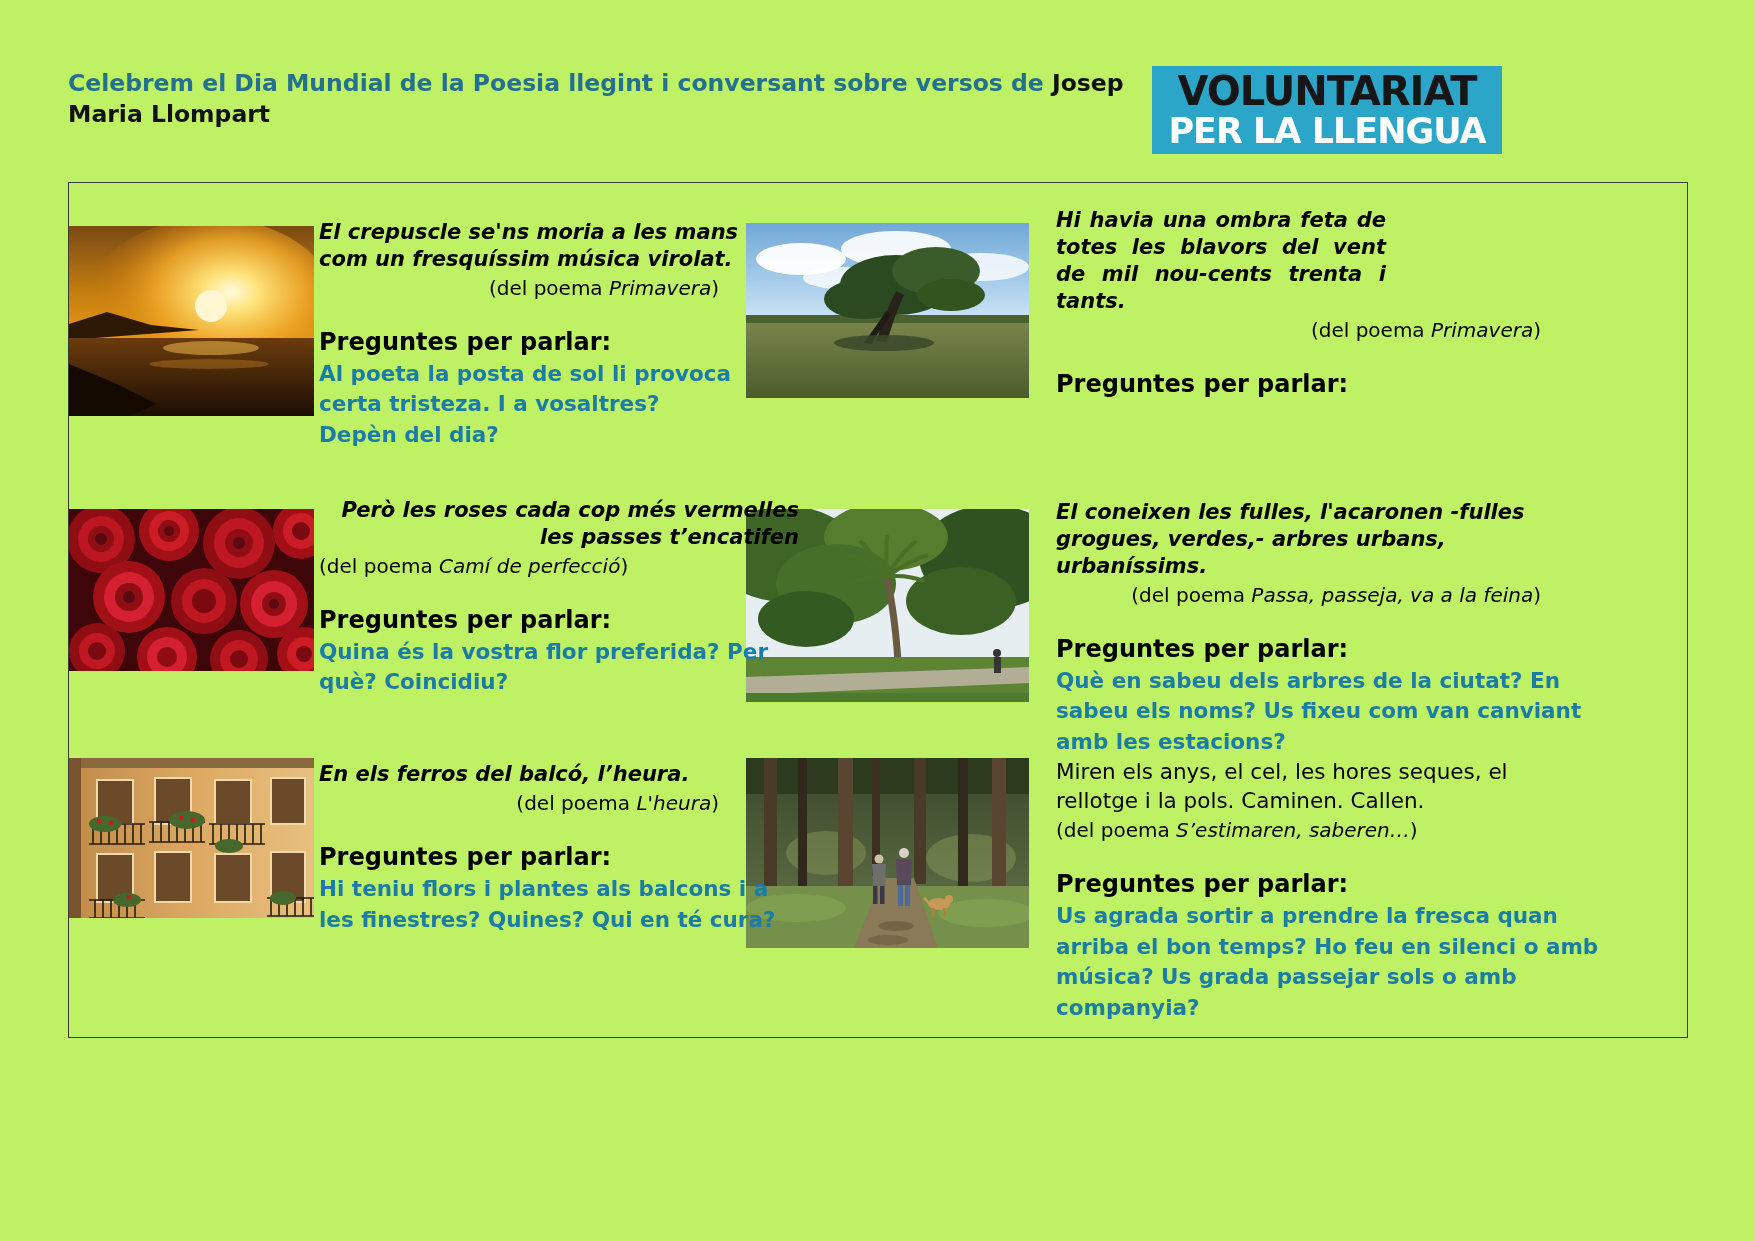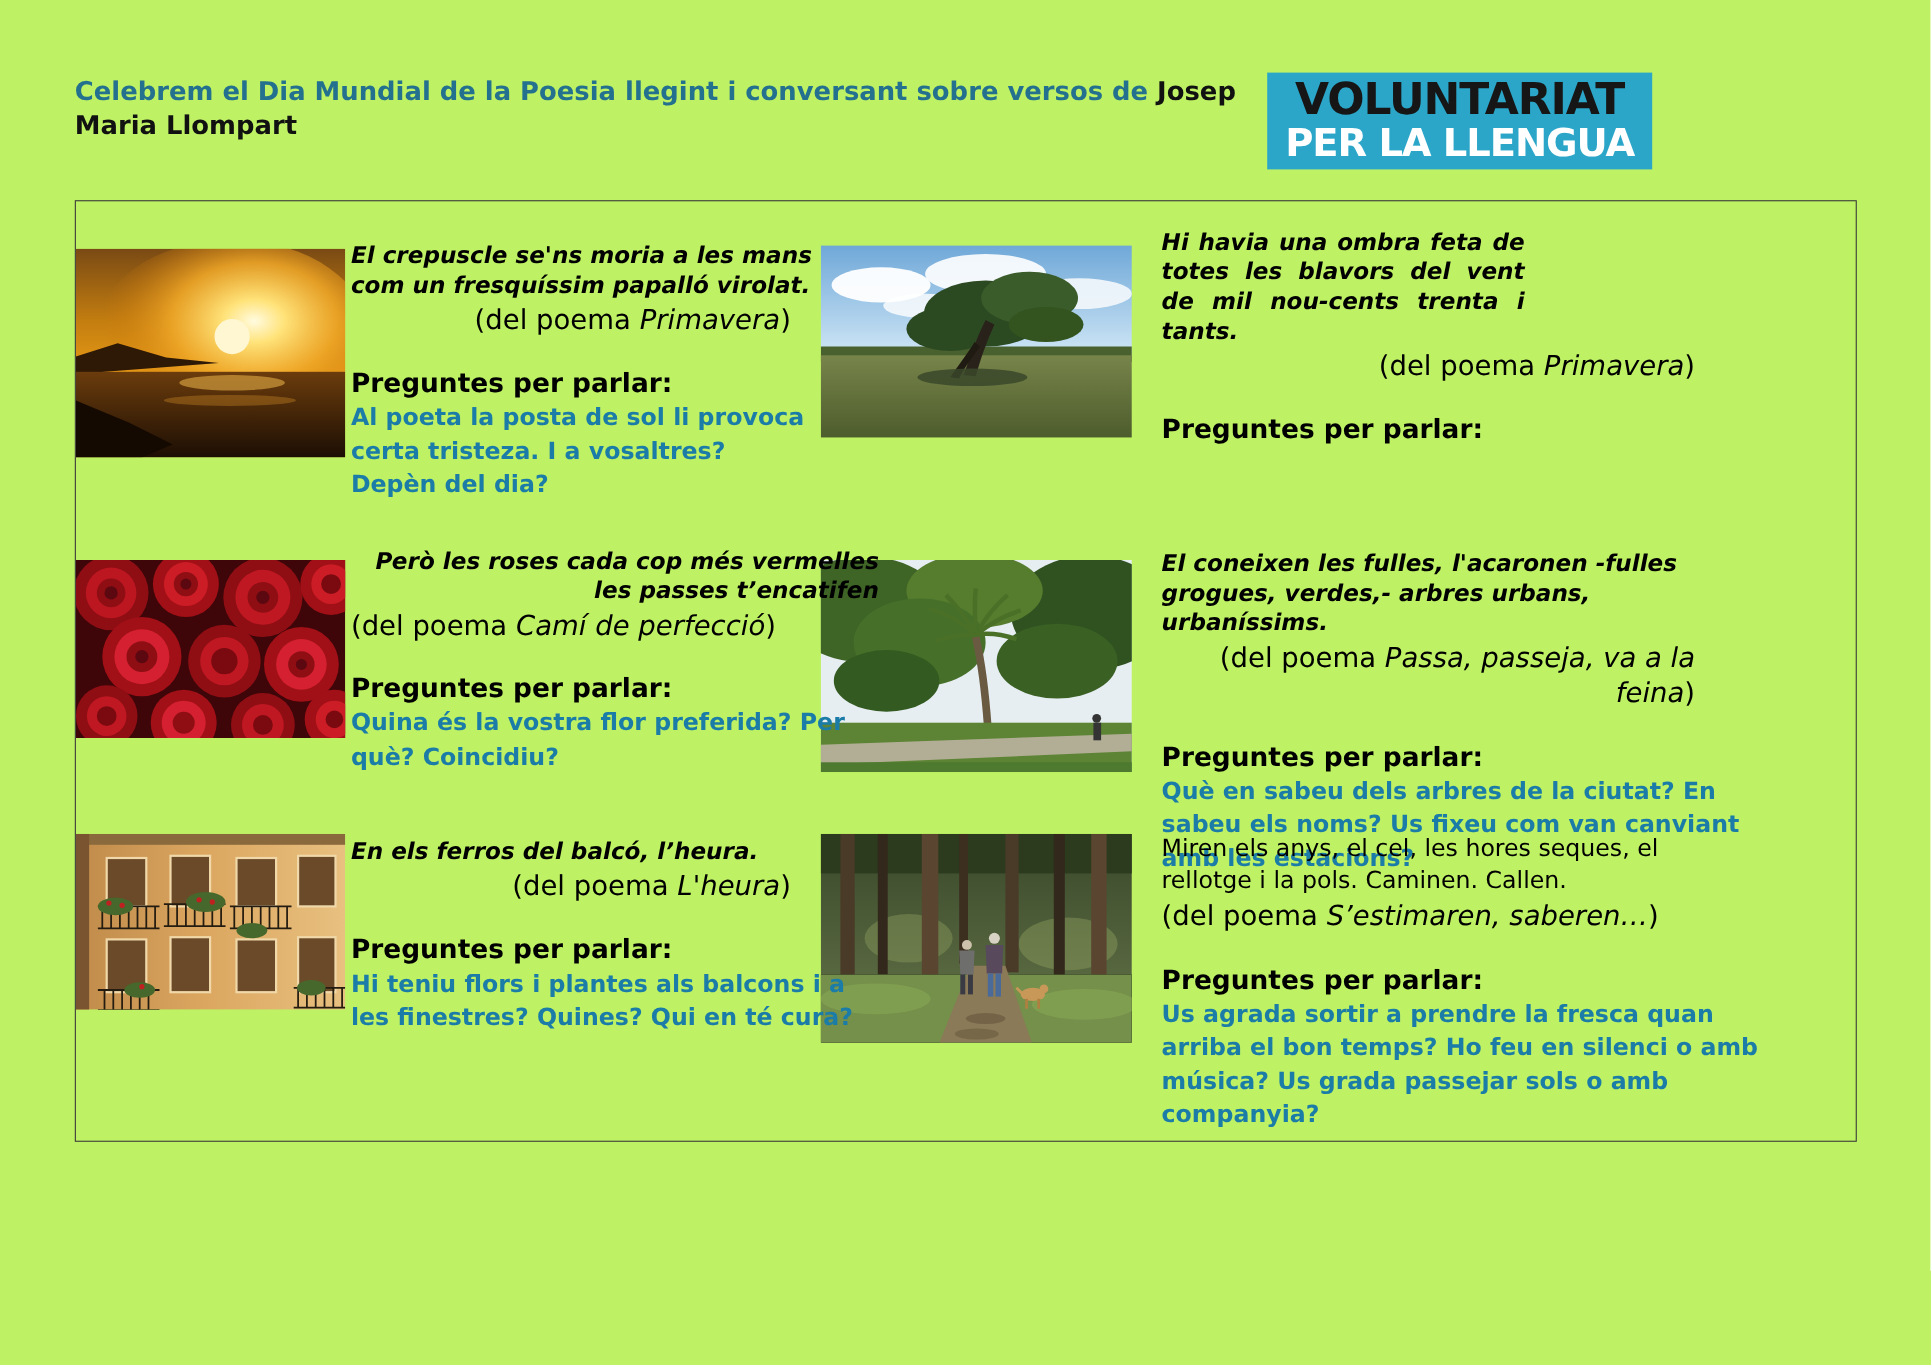--- a/index.html
+++ b/index.html
@@ -21,21 +21,21 @@
   
   .content-box{position:absolute;left:68px;top:182px;width:1620px;height:856px;
                border:1px solid #3a3a3a;box-sizing:border-box;}
 
   .photo{position:absolute;overflow:hidden;}
   .photo svg{display:block;width:100%;height:100%;}
 
   .cell{position:absolute;}
   .quote{font-weight:bold;font-style:italic;font-size:21px;line-height:1.28;color:#000;}
   .quote-regular{font-weight:normal;font-style:normal;font-size:21.5px;line-height:1.35;color:#000;}
-  .source{font-size:25px;color:#000;line-height:1.3;margin-top:2px;}
+  .source{font-size:20px;color:#000;line-height:1.3;margin-top:2px;}
   .source .poem{font-style:italic;}
   .right{text-align:right;}
   .qlabel{font-weight:bold;font-size:24px;color:#000;margin-top:26px;line-height:1.3;}
   .questions{font-weight:bold;font-size:21.5px;color:#1b7ca8;line-height:1.42;margin-top:1px;}
 
   
   .ph1{left:0;top:43px;width:245px;height:190px;}
   .ph2{left:677px;top:40px;width:283px;height:175px;}
   .ph3{left:0;top:326px;width:245px;height:162px;}
   .ph4{left:677px;top:326px;width:283px;height:193px;}
@@ -336,21 +336,21 @@
           <ellipse cx="193" cy="146" rx="11" ry="6" fill="#c89858"></ellipse>
           <circle cx="203" cy="141" r="4" fill="#c89858"></circle>
           <rect x="186" y="150" width="2.5" height="9" fill="#b08040"></rect>
           <rect x="197" y="150" width="2.5" height="9" fill="#b08040"></rect>
           <path d="M183,145 L178,140" stroke="#c89858" stroke-width="2.5"></path>
         </g>
       </svg>
     </div>
 
     <div class="cell c1">
-      <div class="quote">El crepuscle se'ns moria a les mans com un fresquíssim papalló virolat.</div>
+      <div class="quote">El crepuscle se'ns moria a les mans com un fresquíssim música virolat.</div>
       <div class="source right"><span>(del poema </span><span class="poem">Primavera</span><span>)</span></div>
       <div class="qlabel">Preguntes per parlar:</div>
       <div class="questions">Al poeta la posta de sol li provoca certa tristeza. I a vosaltres? Depèn del dia?</div>
     </div>
 
     <div class="cell c2">
       <div class="quote">Hi havia una ombra feta de totes les blavors del vent de mil nou-cents trenta i tants.</div>
       <div class="source right"><span>(del poema </span><span class="poem">Primavera</span><span>)</span></div>
       <div class="qlabel">Preguntes per parlar:</div>
     </div>

